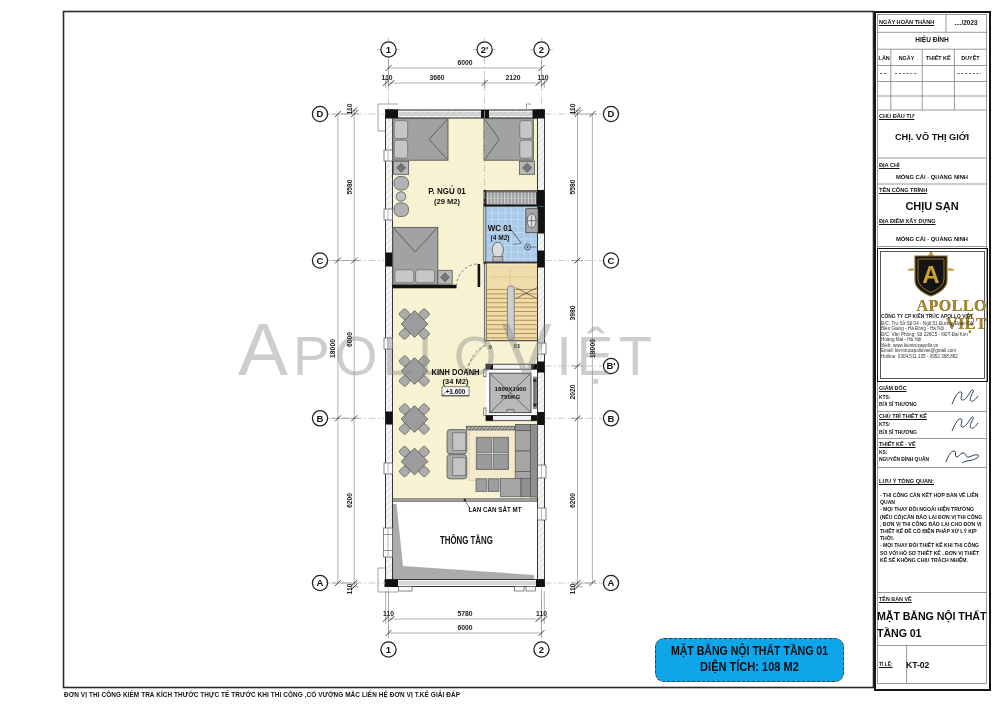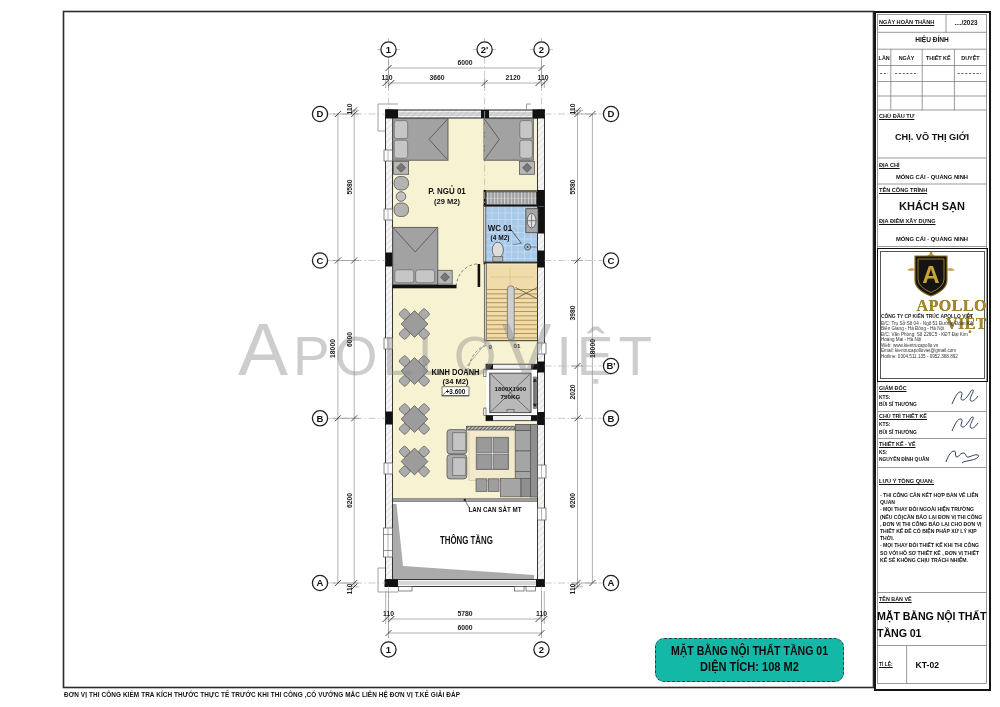--- a/index.html
+++ b/index.html
@@ -628,21 +628,21 @@
 <div class="abs" style="left:879px;top:113px;font-size:5.6px;font-weight:bold;color:#111;text-decoration:underline">CHỦ ĐẦU TƯ</div>
 
 <div class="abs" style="left:877px;top:132px;width:110px;text-align:center;font-size:9.2px;font-weight:bold;color:#111">CHỊ. VÕ THỊ GIỚI</div>
 
 <div class="abs" style="left:879px;top:162px;font-size:5.6px;font-weight:bold;color:#111;text-decoration:underline">ĐỊA CHỈ</div>
 
 <div class="abs" style="left:877px;top:174px;width:110px;text-align:center;font-size:5.8px;font-weight:bold;color:#111">MÓNG CÁI - QUẢNG NINH</div>
 
 <div class="abs" style="left:879px;top:186.5px;font-size:5.6px;font-weight:bold;color:#111;text-decoration:underline">TÊN CÔNG TRÌNH</div>
 
-<div class="abs" style="left:877px;top:200px;width:110px;text-align:center;font-size:11px;font-weight:bold;color:#111">KHÁCH SẠN</div>
+<div class="abs" style="left:877px;top:200px;width:110px;text-align:center;font-size:11px;font-weight:bold;color:#111">CHỊU SẠN</div>
 
 <div class="abs" style="left:879px;top:218px;font-size:5.6px;font-weight:bold;color:#111;text-decoration:underline">ĐỊA ĐIỂM XÂY DỰNG</div>
 
 <div class="abs" style="left:877px;top:236px;width:110px;text-align:center;font-size:5.8px;font-weight:bold;color:#111">MÓNG CÁI - QUẢNG NINH</div>
 
 <div class="abs" style="left:876.5px;top:247.5px;width:111px;height:134px;border:1.8px solid #111"></div>
 <div class="abs" style="left:879.5px;top:250.5px;width:105px;height:128px;border:0.8px solid #555"></div>
 
 <svg class="abs" style="left:905px;top:252px" width="52" height="46" viewBox="0 0 52 46">
 <polygon points="26,1 30,4 22,4" fill="#b8912f"></polygon>
@@ -673,20 +673,20 @@
 
 <div class="abs" style="left:879px;top:478px;font-size:5.6px;font-weight:bold;color:#111;text-decoration:underline">LƯU Ý TỔNG QUAN:</div>
 
 <div class="abs" style="left:880px;top:492px;width:105px;font-size:5.1px;line-height:7.2px;color:#111;font-weight:bold">- THI CÔNG CẦN KẾT HỢP BẢN VẼ LIÊN QUAN<br>- MỌI THAY ĐỔI NGOÀI HIỆN TRƯỜNG (NẾU CÓ)CẦN BÁO LẠI ĐƠN VỊ THI CÔNG , ĐƠN VỊ THI CÔNG BÁO LẠI CHO ĐƠN VỊ THIẾT KẾ ĐỂ CÓ BIỆN PHÁP XỬ LÝ KỊP THỜI.<br>- MỌI THAY ĐỔI THIẾT KẾ KHI THI CÔNG SO VỚI HỒ SƠ THIẾT KẾ , ĐƠN VỊ THIẾT KẾ SẼ KHÔNG CHỊU TRÁCH NHIỆM.</div>
 
 <div class="abs" style="left:879px;top:596px;font-size:5.4px;font-weight:bold;color:#111;text-decoration:underline">TÊN BẢN VẼ</div>
 
 <div class="abs" style="left:877px;top:608px;width:110px;text-align:left;font-size:10.7px;line-height:17px;font-weight:bold;color:#0a0a0a;letter-spacing:-0.1px">MẶT BẰNG NỘI THẤT<br>TẦNG 01</div>
 
 <div class="abs" style="left:879px;top:662px;font-size:4.9px;font-weight:bold;color:#111;text-decoration:underline">TỈ LỆ:</div>
-<div class="abs" style="left:859px;top:660px;width:80px;text-align:right;font-size:8.6px;font-weight:bold;color:#0a0a0a">KT-02</div>
+<div class="abs" style="left:906px;top:660px;width:80px;text-align:left;font-size:8.6px;font-weight:bold;color:#0a0a0a">KT-02</div>
 
 <div class="abs" style="left:64px;top:690.5px;width:600px;font-size:6.4px;font-weight:bold;color:#111;letter-spacing:0.1px">ĐƠN VỊ THI CÔNG KIỂM TRA KÍCH THƯỚC THỰC TẾ TRƯỚC KHI THI CÔNG ,CÓ VƯỚNG MẮC LIÊN HỆ ĐƠN VỊ T.KẾ GIẢI ĐÁP</div>
 
-<div class="abs" style="left:655px;top:638px;width:189px;height:44px;border:1.6px dashed #3a3a3a;border-radius:9px;background:#14b8a6;text-align:center;padding-top:4.5px">
+<div class="abs" style="left:655px;top:638px;width:189px;height:44px;border:1.6px dashed #3a3a3a;border-radius:9px;background:#0ea5e9;text-align:center;padding-top:4.5px">
 <div style="font-size:12px;font-weight:bold;color:#0c0c0c;white-space:nowrap;transform:scaleX(0.88);transform-origin:center">MẶT BẰNG NỘI THẤT TẦNG 01</div>
 <div style="font-size:12px;font-weight:bold;color:#0c0c0c;margin-top:2.5px;white-space:nowrap;transform:scaleX(0.92);transform-origin:center">DIỆN TÍCH: 108 M2</div>
 </div>
 
 </body></html>

